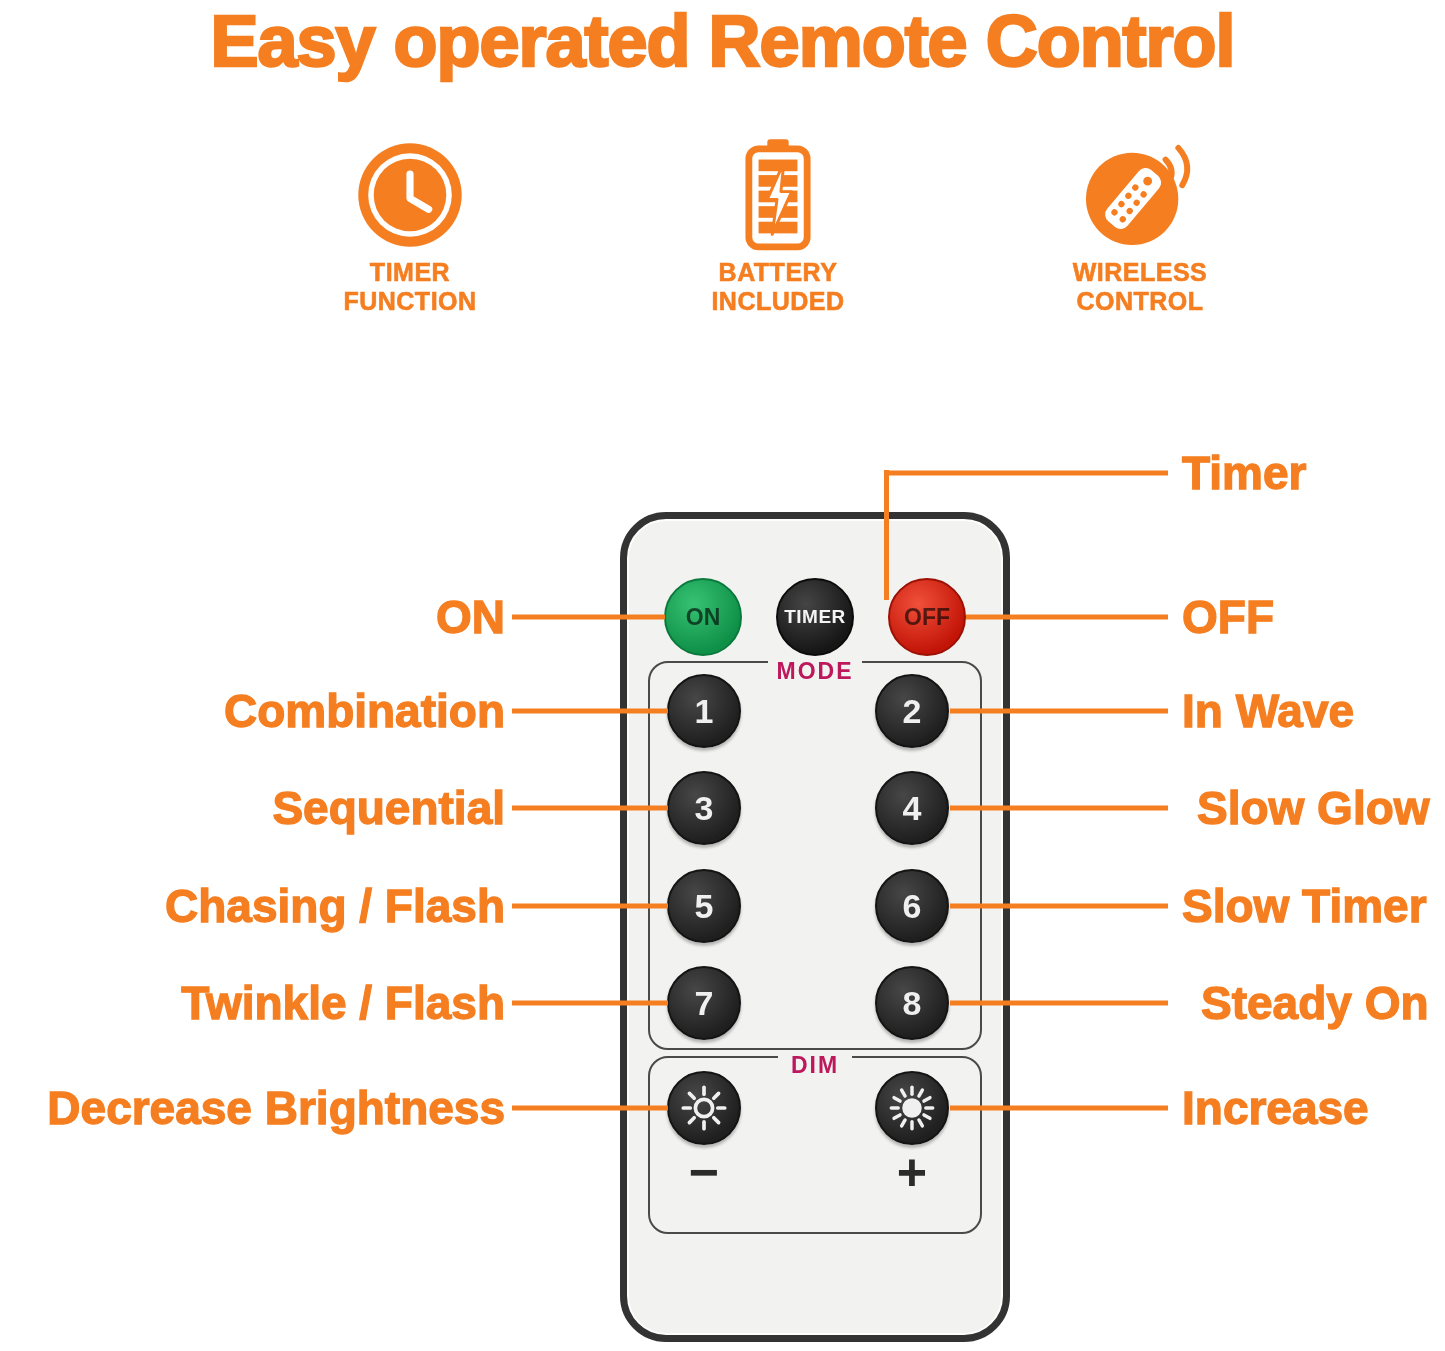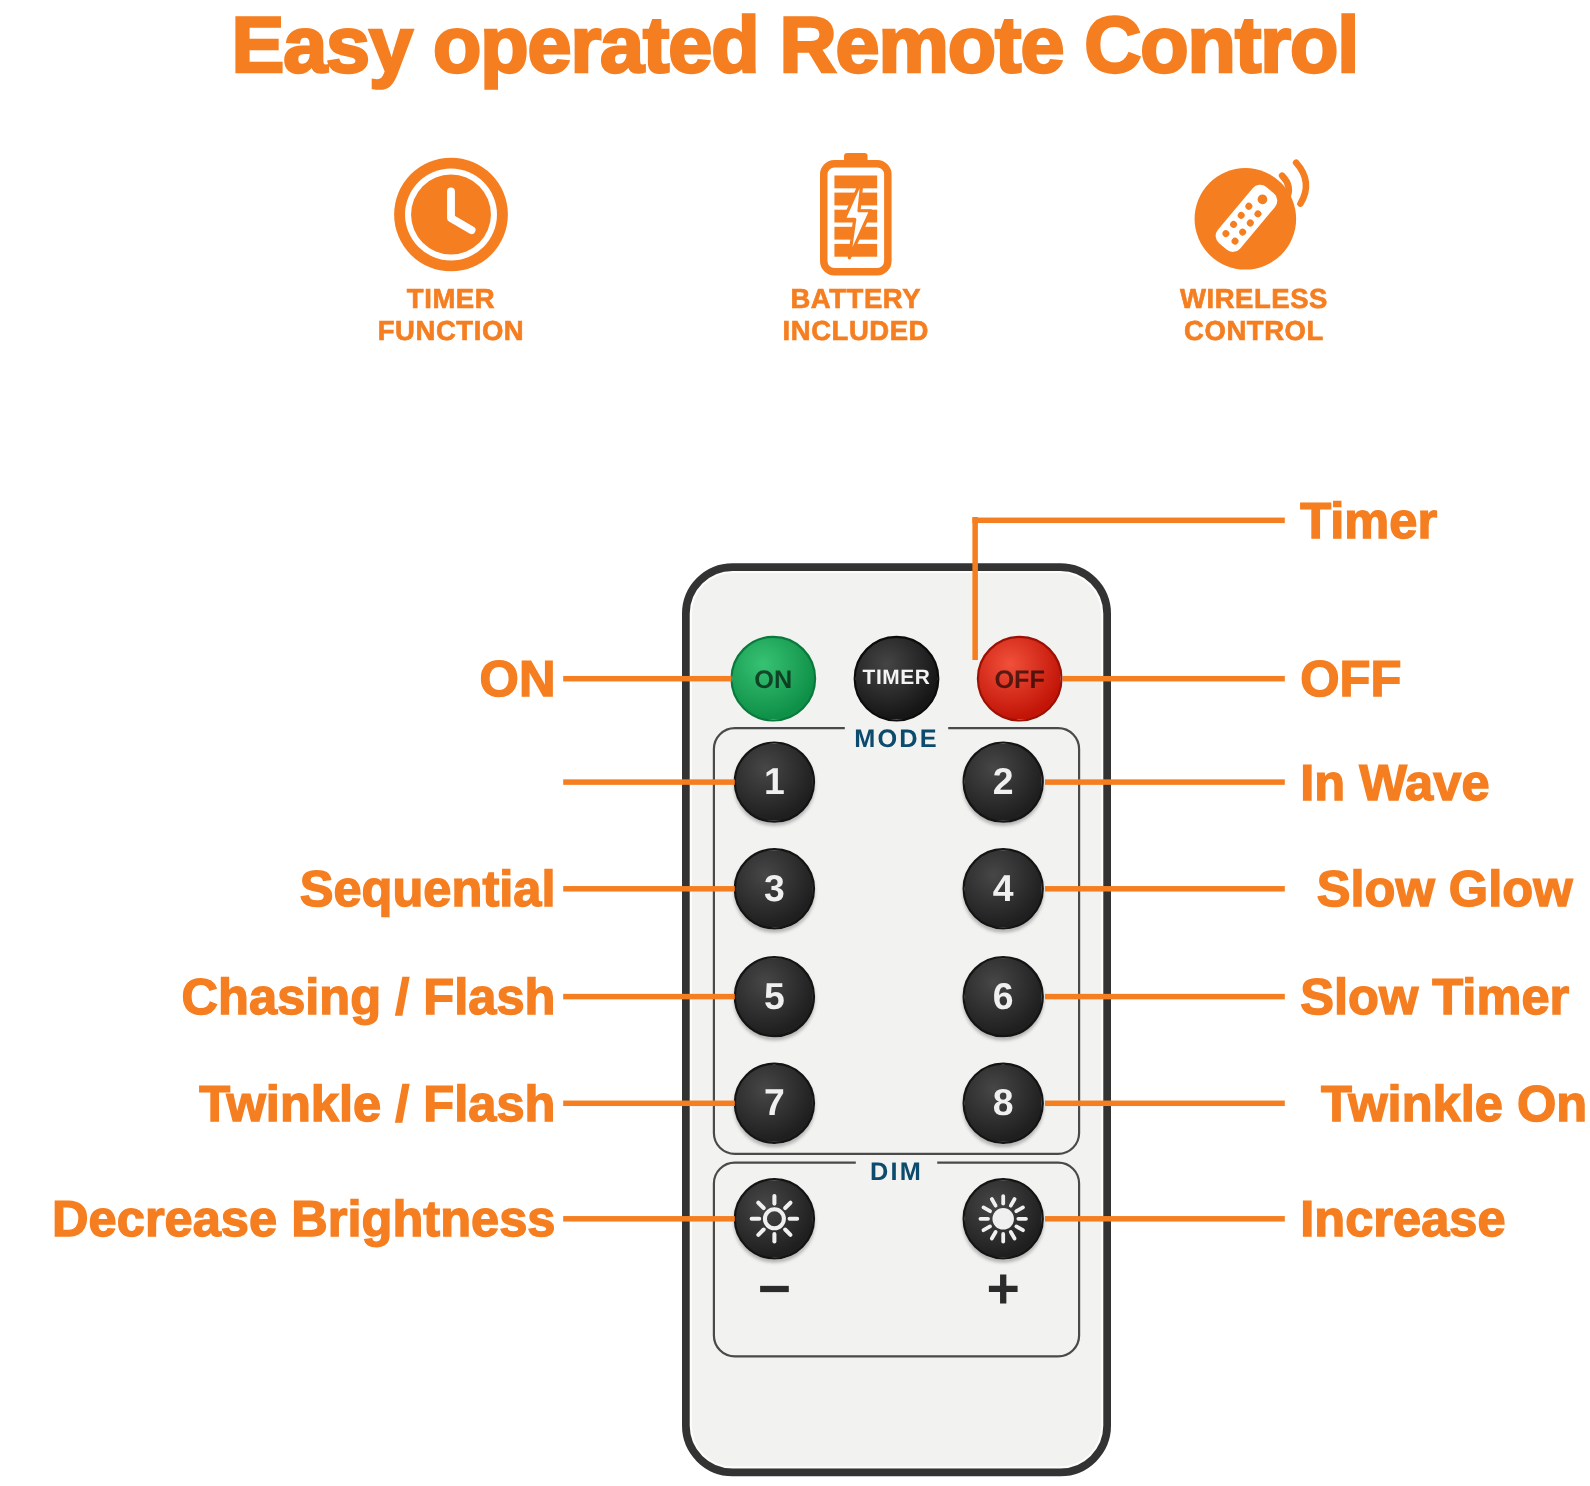--- a/index.html
+++ b/index.html
@@ -68,21 +68,21 @@
     border: 2px solid #4a4a4a;
     border-radius: 20px;
     z-index: 2;
   }
   .mode-panel { left: 648px; top: 661px; width: 334px; height: 389px; }
   .dim-panel  { left: 648px; top: 1056px; width: 334px; height: 178px; }
   .panel-label {
     position: absolute;
     z-index: 3;
     background: #f2f2f0;
-    color: #0c4a6e;
+    color: #be185d;
     font-weight: bold;
     text-align: center;
     letter-spacing: 2px;
   }
   .mode-label { left: 768px; top: 658px; width: 94px; font-size: 23px; }
   .dim-label  { left: 778px; top: 1052px; width: 74px; font-size: 23px; }
 
   
   .btn {
     position: absolute;
@@ -309,23 +309,24 @@
   <div class="line h-line" style="left:950px; top:906px;  width:218px;"></div>
   <div class="line h-line" style="left:512px; top:1003px; width:156px;"></div>
   <div class="line h-line" style="left:950px; top:1003px; width:218px;"></div>
   <div class="line h-line" style="left:512px; top:1108px; width:156px;"></div>
   <div class="line h-line" style="left:950px; top:1108px; width:218px;"></div>
 
   <div class="ann ann-right y-timer">Timer</div>
 
   <div class="ann ann-left y-0">ON</div>
   <div class="ann ann-right y-0">OFF</div>
+  <div class="ann ann-left y-1">Combination</div>
   <div class="ann ann-right y-1">In Wave</div>
   <div class="ann ann-left y-2">Sequential</div>
   <div class="ann ann-right y-2">Slow Glow</div>
   <div class="ann ann-left y-3">Chasing / Flash</div>
   <div class="ann ann-right y-3">Slow Timer</div>
   <div class="ann ann-left y-4">Twinkle / Flash</div>
-  <div class="ann ann-right y-4">Twinkle On</div>
+  <div class="ann ann-right y-4">Steady On</div>
   <div class="ann ann-left y-5">Decrease Brightness</div>
   <div class="ann ann-right y-5">Increase</div>
 
 </div>
 
 </body></html>

